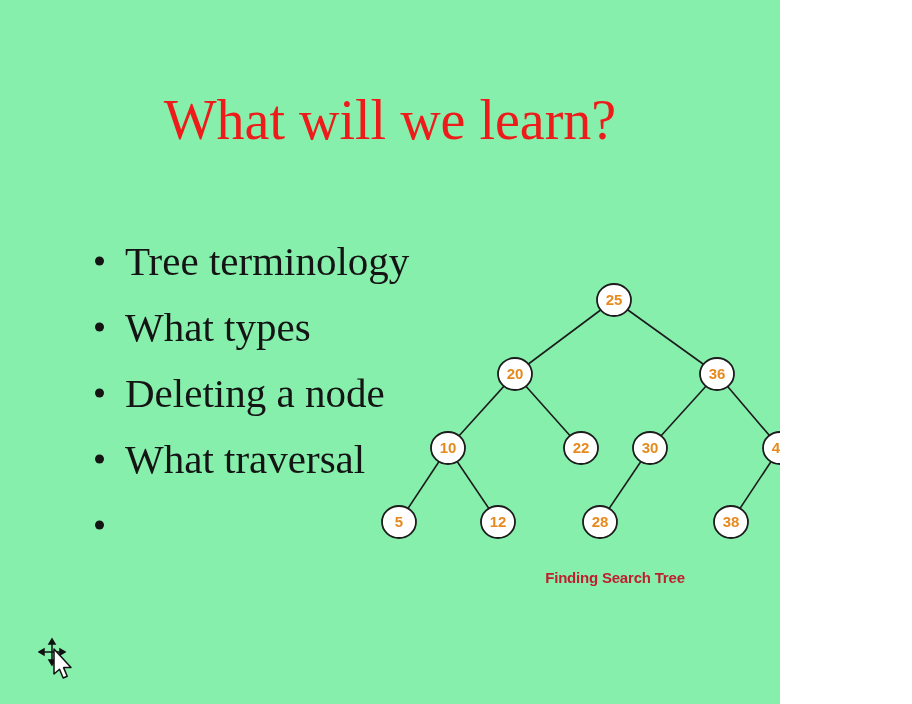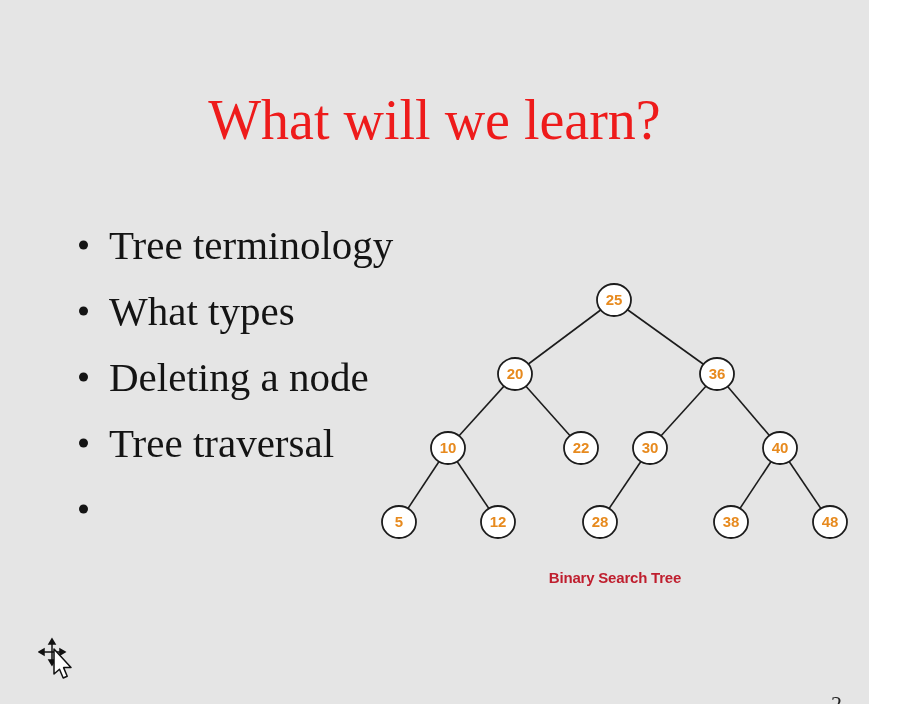--- a/index.html
+++ b/index.html
@@ -1,28 +1,28 @@
 <!DOCTYPE html>
 <html><head>
 <meta charset="utf-8">
 <style>
   html,body { margin:0; padding:0; background:#ffffff; }
   .slide {
-    position:relative; width:869px; height:704px;
-    background:#e5e5e5; overflow:hidden;
+    position:relative; width:780px; height:704px;
+    background:#86efac; overflow:hidden;
     font-family:"Liberation Serif", serif;
   }
   .title {
     position:absolute; top:88px; left:0; width:100%;
     text-align:center; font-size:56px; line-height:64px;
     color:#ee1b1b; white-space:nowrap;
   }
   .bullets {
     position:absolute; top:212px; left:76px;
-    margin:0; padding:0; list-style:none;
+    margin:16px; padding:0; list-style:none;
   }
   .bullets li {
     position:relative; height:66px; display:flex; align-items:center;
     padding-left:33px; font-size:41px; color:#141414; white-space:nowrap;
   }
   .dot {
     position:absolute; left:3px; top:50%; transform:translateY(-50%);
     width:9px; height:9px; border-radius:50%; background:#141414;
   }
   .diagram-svg { position:absolute; left:0; top:0; width:912px; height:704px; pointer-events:none; }
@@ -52,21 +52,21 @@
     <li>
         <span class="dot"></span>
         <span>What types</span>
       </li>
     <li>
         <span class="dot"></span>
         <span>Deleting a node</span>
       </li>
     <li>
         <span class="dot"></span>
-        <span>Tree traversal</span>
+        <span>What traversal</span>
       </li>
     <li>
         <span class="dot"></span>
       </li>
   </ul>
 
   <svg class="diagram-svg" viewBox="0 0 912 704" xmlns="http://www.w3.org/2000/svg">
       <line x1="614" y1="300" x2="515" y2="374" stroke="#1c1c1c" stroke-width="1.6"></line>
       <line x1="614" y1="300" x2="717" y2="374" stroke="#1c1c1c" stroke-width="1.6"></line>
       <line x1="515" y1="374" x2="448" y2="448" stroke="#1c1c1c" stroke-width="1.6"></line>
@@ -121,21 +121,21 @@
       <g>
         <ellipse cx="731" cy="522" rx="17" ry="16" fill="#ffffff" stroke="#1c1c1c" stroke-width="1.8"></ellipse>
         <text x="731" y="527" text-anchor="middle" font-family="&quot;Liberation Sans&quot;, sans-serif" font-size="15" font-weight="bold" fill="#e78a1e">38</text>
       </g>
       <g>
         <ellipse cx="830" cy="522" rx="17" ry="16" fill="#ffffff" stroke="#1c1c1c" stroke-width="1.8"></ellipse>
         <text x="830" y="527" text-anchor="middle" font-family="&quot;Liberation Sans&quot;, sans-serif" font-size="15" font-weight="bold" fill="#e78a1e">48</text>
       </g>
     </svg>
 
-  <div class="caption">Binary Search Tree</div>
+  <div class="caption">Finding Search Tree</div>
 
   <div class="pagenum">2</div>
 
   <svg class="cursor" viewBox="0 0 44 52" xmlns="http://www.w3.org/2000/svg">
     <g stroke="#111111" stroke-width="1.5" fill="#111111">
       <line x1="14" y1="7" x2="14" y2="25"></line>
       <line x1="5" y1="16" x2="23" y2="16"></line>
       <path d="M14 3 L11 8 L17 8 Z"></path>
       <path d="M14 29 L11 24 L17 24 Z"></path>
       <path d="M1 16 L6 13 L6 19 Z"></path>

